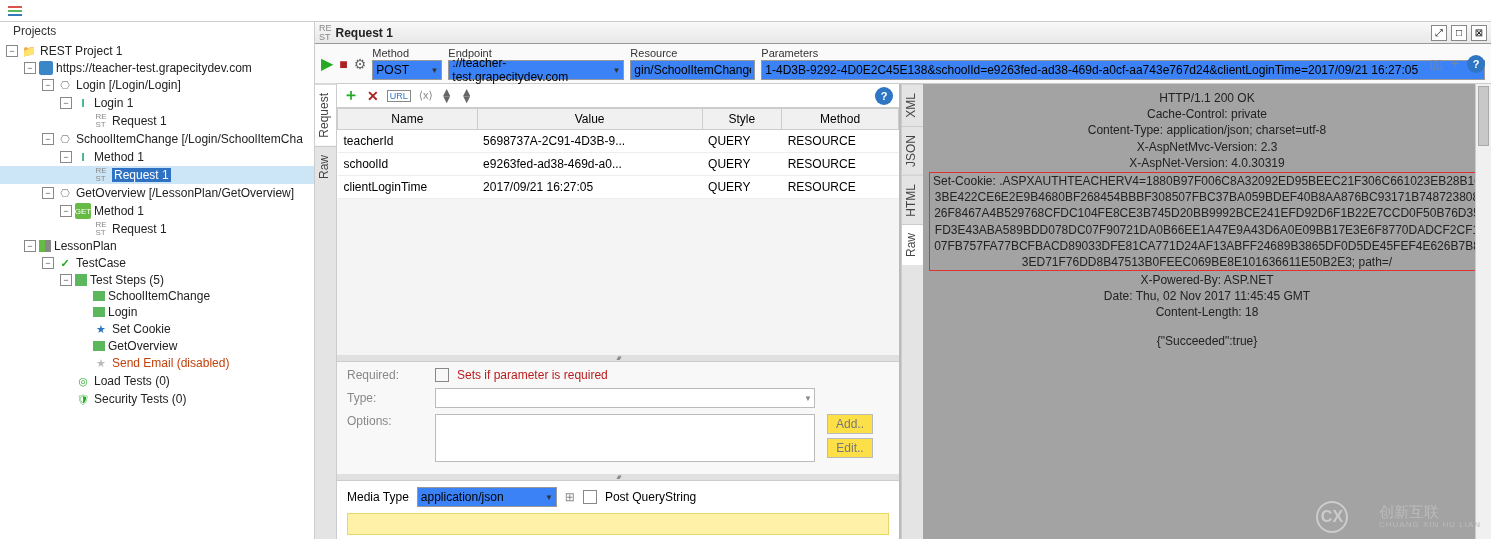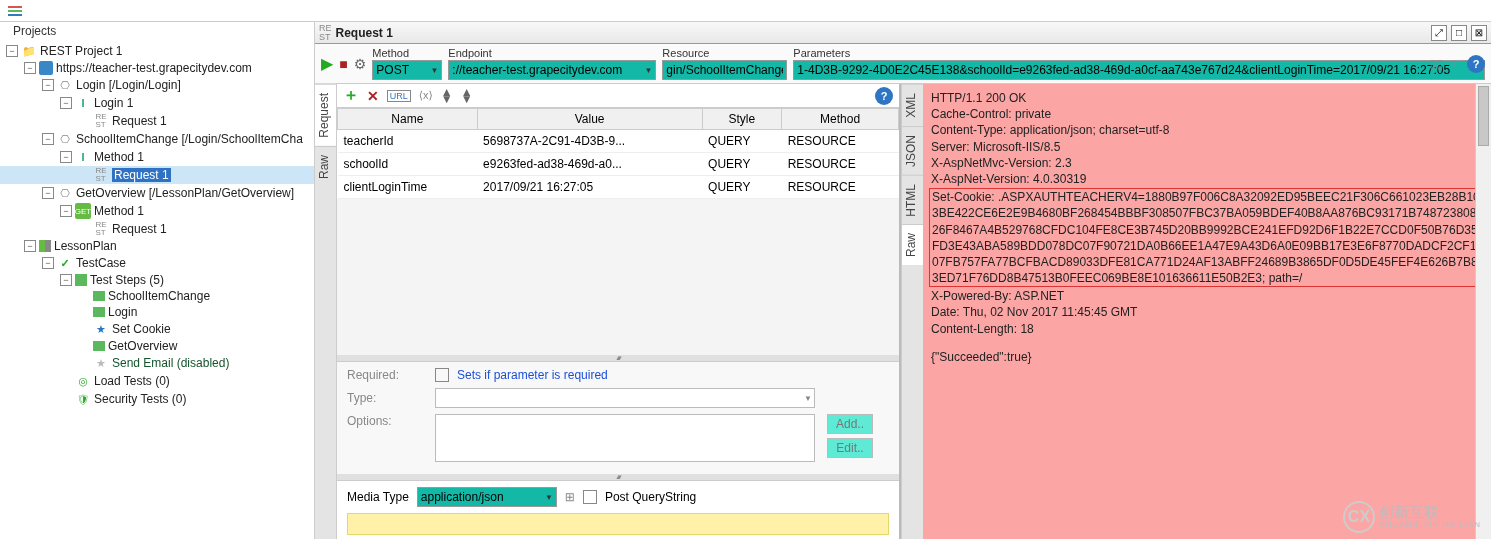--- a/index.html
+++ b/index.html
@@ -12,21 +12,21 @@
 .left-panel { width: 315px; background: #fff; border-right: 1px solid #ccc; display: flex; flex-direction: column; }
 .panel-title { padding: 2px 13px; font-weight: normal; color: #333; }
 .tree { flex: 1; overflow: auto; padding: 2px 0; }
 .tree-item { display: flex; align-items: center; padding: 1px 2px; white-space: nowrap; cursor: pointer; }
 .tree-item.selected { background: #cde6f7; }
 .tree-item.selected .tree-label { background: #2f72c4; color: #fff; padding: 0 2px; }
 .tree-toggle { width: 12px; height: 12px; border: 1px solid #888; margin-right: 3px; display: inline-flex; align-items: center; justify-content: center; font-size: 9px; line-height: 1; color: #555; }
 .tree-spacer { width: 15px; display: inline-block; }
 .tree-icon { width: 16px; height: 16px; margin-right: 3px; display: inline-flex; align-items: center; justify-content: center; font-size: 11px; }
 .tree-label { color: #222; }
-.tree-label.disabled { color: #14532d; }
+.tree-label.disabled { color: #c2410c; }
 .ind-1 { padding-left: 6px; } .ind-2 { padding-left: 24px; } .ind-3 { padding-left: 42px; }
 .ind-4 { padding-left: 60px; } .ind-5 { padding-left: 78px; }
 .ic-folder::before { content: "📁"; font-size: 11px; }
 .ic-soapui { background: #3a87c7; width: 14px; height: 14px; border-radius: 2px; }
 .ic-iface::before { content: "I"; color: #2a7; font-weight: bold; }
 .ic-op::before { content: "⎔"; color: #888; }
 .ic-get { background: #6b4; color: #fff; font-size: 8px; padding: 0 1px; border-radius: 2px; }
 .ic-get::before { content: "GET"; }
 .ic-rest { color: #888; font-size: 8px; line-height: 8px; }
 .ic-rest::before { content: "RE\A ST"; white-space: pre; }
@@ -45,21 +45,21 @@
 .tab-header .tab-icon { color: #888; font-size: 9px; line-height: 9px; white-space: pre; margin-right: 4px; }
 .tab-header .tab-title { font-weight: bold; color: #222; }
 .tab-ctrls { position: absolute; right: 4px; display: flex; gap: 4px; }
 .tab-ctrls span { width: 16px; height: 16px; border: 1px solid #888; display: inline-flex; align-items: center; justify-content: center; font-size: 10px; cursor: pointer; background: #fff; }
 .req-toolbar { height: 40px; background: #fafafa; border-bottom: 1px solid #ccc; display: flex; align-items: center; padding: 0 6px; gap: 6px; position: relative; }
 .run-btn { color: #2a2; font-size: 16px; cursor: pointer; }
 .stop-btn { color: #a22; font-size: 14px; cursor: pointer; }
 .gear-btn { color: #666; font-size: 14px; cursor: pointer; }
 .field-group { display: flex; flex-direction: column; gap: 1px; }
 .field-group label { font-size: 11px; color: #333; }
-.field-group input, .field-group select, .combo { border: 1px solid #999; background: #14b8a6; padding: 1px 3px; height: 20px; font-size: 12px; }
+.field-group input, .field-group select, .combo { border: 1px solid #999; background: #3b82f6; padding: 1px 3px; height: 20px; font-size: 12px; }
 .combo { display: flex; align-items: center; }
 .combo .arrow { margin-left: auto; color: #333; font-size: 8px; padding-left: 4px; }
 .tb-right { position: absolute; right: 6px; display: flex; gap: 6px; align-items: center; }
 .help-btn { width: 18px; height: 18px; border-radius: 50%; background: #2e75c4; color: #fff; display: inline-flex; align-items: center; justify-content: center; font-weight: bold; cursor: pointer; font-size: 11px; }
 .req-body { flex: 1; display: flex; }
 .req-left { width: 586px; display: flex; border-right: 2px solid #bbb; }
 .side-tabs { width: 22px; background: #e4e4e4; border-right: 1px solid #ccc; display: flex; flex-direction: column; }
 .side-tab { writing-mode: vertical-rl; transform: rotate(180deg); padding: 8px 2px; text-align: center; cursor: pointer; color: #444; border-bottom: 1px solid #ccc; }
 .side-tab.active { background: #fff; }
 .req-content { flex: 1; display: flex; flex-direction: column; background: #fff; }
@@ -80,34 +80,34 @@
 .param-detail { background: #f8f8f8; border-top: 1px solid #ccc; padding: 6px 10px; }
 .detail-row { display: flex; align-items: center; margin-bottom: 6px; gap: 8px; }
 .detail-row label { width: 80px; color: #888; }
 .detail-row .ctrl { flex: 1; max-width: 380px; }
 .detail-row input[type=text], .detail-row .sel { border: 1px solid #bbb; background: #fff; padding: 2px; height: 20px; width: 100%; }
 .detail-row .sel { display: flex; align-items: center; color: #888; }
 .detail-row .sel .arrow { margin-left: auto; font-size: 8px; }
 .options-row { align-items: flex-start; }
 .options-box { border: 1px solid #bbb; background: #fff; height: 48px; width: 380px; }
 .opt-btns { display: flex; flex-direction: column; gap: 4px; margin-left: 4px; }
-.opt-btns button { border: 1px solid #bbb; background: #5eead4; padding: 2px 8px; cursor: pointer; color: #777; }
+.opt-btns button { border: 1px solid #bbb; background: #fde047; padding: 2px 8px; cursor: pointer; color: #777; }
 .media-bar { border-top: 1px solid #ccc; padding: 6px 10px; display: flex; align-items: center; gap: 8px; }
 .media-bar .combo { width: 140px; }
 .chk { width: 14px; height: 14px; border: 1px solid #888; display: inline-block; }
 .yellow-strip { height: 22px; background: #fff2a8; border: 1px solid #e6d76a; margin: 0 10px 4px 10px; }
 .resp-area { flex: 1; display: flex; }
 .resp-tabs { width: 22px; background: #e4e4e4; border-left: 1px solid #ccc; display: flex; flex-direction: column; }
-.resp-content { flex: 1; background: #fca5a5; padding: 6px 8px; font-family: Consolas, monospace; font-size: 12px; color: #222; line-height: 1.35; overflow: auto; position: relative; }
+.resp-content { flex: 1; background: #a3a3a3; padding: 6px 8px; font-family: Consolas, monospace; font-size: 12px; color: #222; line-height: 1.35; overflow: auto; position: relative; text-align: center; }
 .red-box { border: 1px solid #d33; padding: 0 2px; margin: 1px -2px; word-break: break-all; }
 .resp-scroll { position: absolute; right: 0; top: 0; bottom: 0; width: 16px; background: #f0f0f0; border-left: 1px solid #ccc; }
 .resp-scroll .thumb { position: absolute; top: 2px; left: 2px; right: 2px; height: 60px; background: #c8c8c8; border: 1px solid #aaa; }
 .watermark { position: absolute; right: 10px; bottom: 6px; color: #bbb; font-size: 13px; display: flex; align-items: center; gap: 4px; pointer-events: none; }
 .watermark .logo-circ { width: 32px; height: 32px; border: 2px solid #ccc; border-radius: 50%; display: flex; align-items: center; justify-content: center; font-weight: bold; color: #ccc; font-size: 16px; }
-.watermark .wm-text { display: flex; flex-direction: column; line-height: 1.1; }
+.watermark .wm-text { display: flex; flex-direction: column; line-height: 1.1; margin-left: 27px; }
 .watermark .wm-big { font-size: 15px; }
 .watermark .wm-small { font-size: 8px; letter-spacing: 1px; }
 </style>
 </head>
 <body>
 
 <div class="top-strip">
   <span class="hamburger">
       <span class="hb-r"></span>
       <span class="hb-g"></span>
@@ -246,21 +246,21 @@
       <span class="gear-btn">⚙</span>
       <div class="field-group">
         <label>Method</label>
         <div class="combo" style="width:70px">
             <span>POST</span>
             <span class="arrow">▼</span>
           </div>
       </div>
       <div class="field-group">
         <label>Endpoint</label>
-        <div class="combo" style="width:208px">
+        <div class="combo" style="width:176px">
             <span>://teacher-test.grapecitydev.com</span>
             <span class="arrow">▼</span>
           </div>
       </div>
       <div class="field-group">
         <label>Resource</label>
         <input type="text" style="width: 125px;" value="gin/SchoolItemChange">
       </div>
       <div class="field-group" style="flex:1">
         <label>Parameters</label>
@@ -327,21 +327,21 @@
                   </tr>
               </tbody>
             </table>
           </div>
           <div class="param-empty"></div>
           <div class="param-drag"></div>
           <div class="param-detail">
             <div class="detail-row">
               <label>Required:</label>
               <span class="chk"></span>
-              <span style="color:#1d4ed8">Sets if parameter is required</span>
+              <span style="color:#b91c1c">Sets if parameter is required</span>
             </div>
             <div class="detail-row">
               <label>Type:</label>
               <div class="ctrl">
                   <div class="sel">
                     <span></span>
                     <span class="arrow">▼</span>
                   </div>
                 </div>
             </div>
@@ -373,21 +373,20 @@
         <div class="resp-tabs">
           <div class="side-tab">XML</div>
           <div class="side-tab">JSON</div>
           <div class="side-tab">HTML</div>
           <div class="side-tab active">Raw</div>
         </div>
         <div class="resp-content">
           <div>HTTP/1.1 200 OK</div>
           <div>Cache-Control: private</div>
           <div>Content-Type: application/json; charset=utf-8</div>
-          <div>Server: Microsoft-IIS/8.5</div>
           <div>X-AspNetMvc-Version: 2.3</div>
           <div>X-AspNet-Version: 4.0.30319</div>
           <div class="red-box">Set-Cookie: .ASPXAUTHTEACHERV4=1880B97F006C8A32092ED95BEEC21F306C661023EB28B103BE422CE6E2E9B4680BF268454BBBF308507FBC37BA059BDEF40B8AA876BC93171B74872380826F8467A4B529768CFDC104FE8CE3B745D20BB9992BCE241EFD92D6F1B22E7CCD0F50B76D35FD3E43ABA589BDD078DC07F90721DA0B66EE1A47E9A43D6A0E09BB17E3E6F8770DADCF2CF107FB757FA77BCFBACD89033DFE81CA771D24AF13ABFF24689B3865DF0D5DE45FEF4E626B7B83ED71F76DD8B47513B0FEEC069BE8E101636611E50B2E3; path=/</div>
           <div>X-Powered-By: ASP.NET</div>
           <div>Date: Thu, 02 Nov 2017 11:45:45 GMT</div>
           <div>Content-Length: 18</div>
           <div style="height:12px"></div>
           <div>{"Succeeded":true}</div>
           <div class="resp-scroll">
               <div class="thumb"></div>

